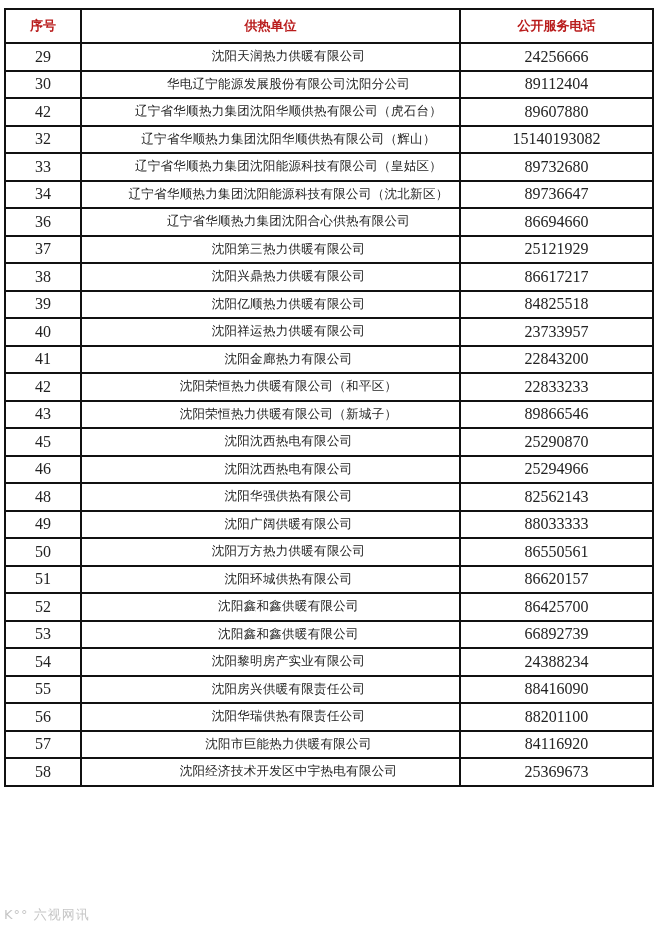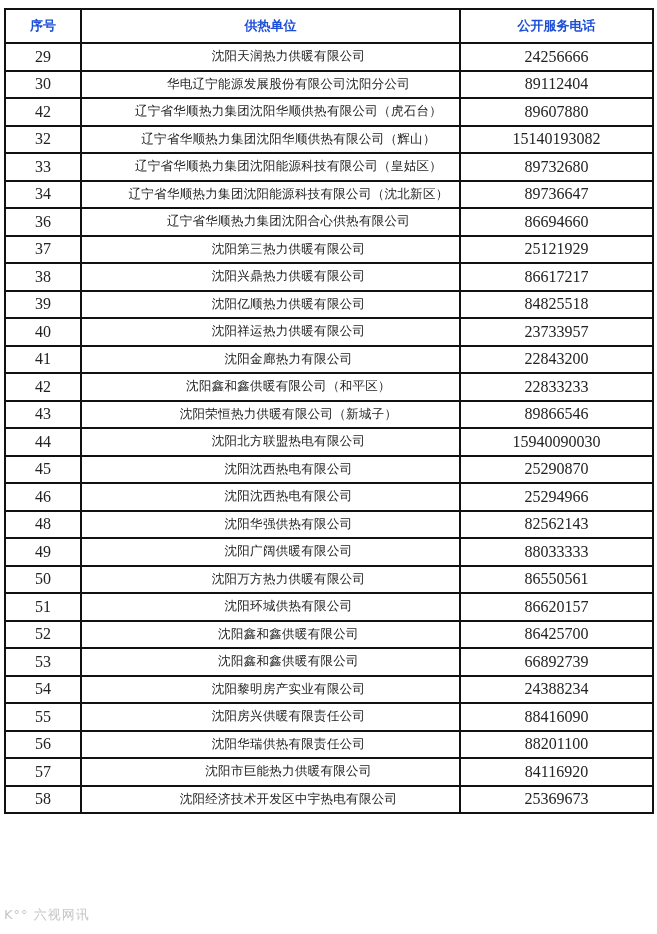--- a/index.html
+++ b/index.html
@@ -21,21 +21,21 @@
       vertical-align: middle;
       padding: 0;
       white-space: nowrap;
       overflow: hidden;
     }
     th {
       height: 32px;
       font-family: "DejaVu Sans", "Liberation Sans", sans-serif;
       font-weight: bold;
       font-size: 13px;
-      color: #1d4ed8;
+      color: #b91c1c;
     }
     td {
       height: 25.5px;
       font-size: 12px;
     }
     td.num { font-family: "Liberation Serif", "DejaVu Serif", serif; font-size: 16px; }
     td.name { font-size: 12.5px; letter-spacing: 0.3px; padding-left: 36px; }
     .watermark {
       position: absolute;
       left: 4px;
@@ -120,32 +120,27 @@
           <td class="name">沈阳祥运热力供暖有限公司</td>
           <td class="num">23733957</td>
         </tr>
         <tr>
           <td class="num">41</td>
           <td class="name">沈阳金廊热力有限公司</td>
           <td class="num">22843200</td>
         </tr>
         <tr>
           <td class="num">42</td>
-          <td class="name">沈阳鑫和鑫供暖有限公司（和平区）</td>
+          <td class="name">沈阳荣恒热力供暖有限公司（和平区）</td>
           <td class="num">22833233</td>
         </tr>
         <tr>
           <td class="num">43</td>
           <td class="name">沈阳荣恒热力供暖有限公司（新城子）</td>
           <td class="num">89866546</td>
-        </tr>
-        <tr>
-          <td class="num">44</td>
-          <td class="name">沈阳北方联盟热电有限公司</td>
-          <td class="num">15940090030</td>
         </tr>
         <tr>
           <td class="num">45</td>
           <td class="name">沈阳沈西热电有限公司</td>
           <td class="num">25290870</td>
         </tr>
         <tr>
           <td class="num">46</td>
           <td class="name">沈阳沈西热电有限公司</td>
           <td class="num">25294966</td>

